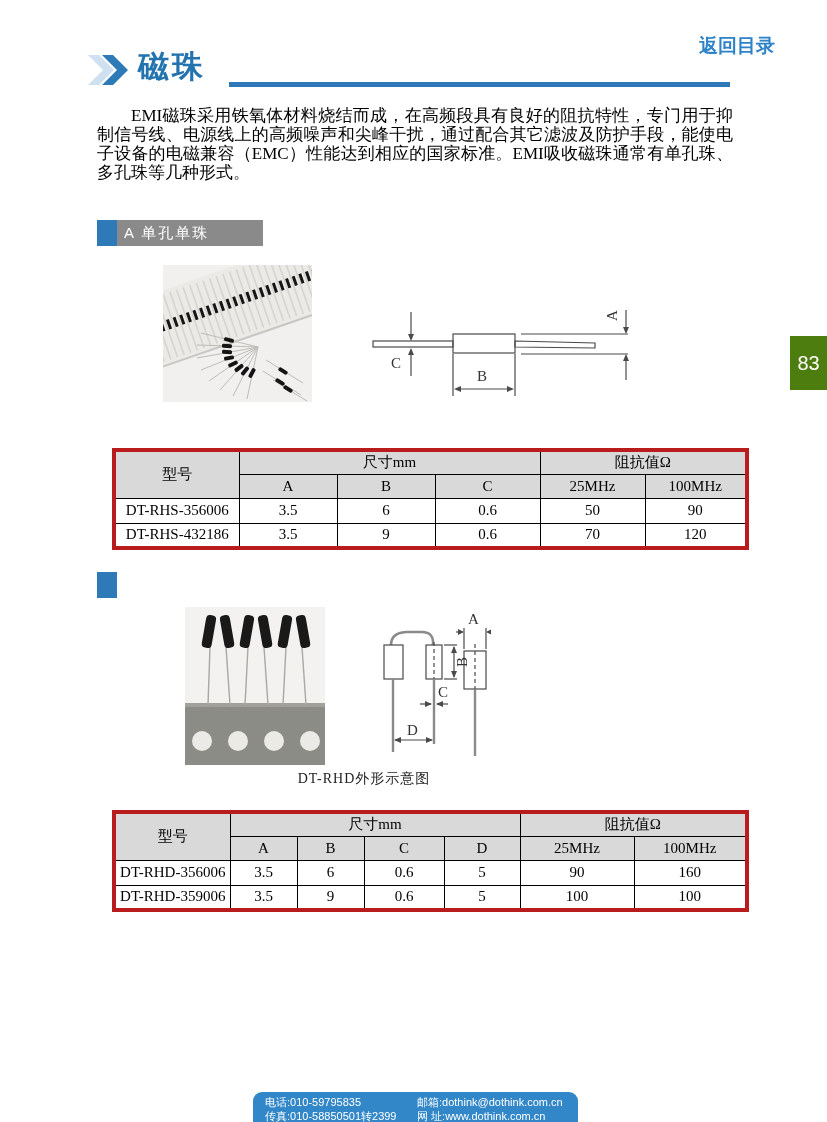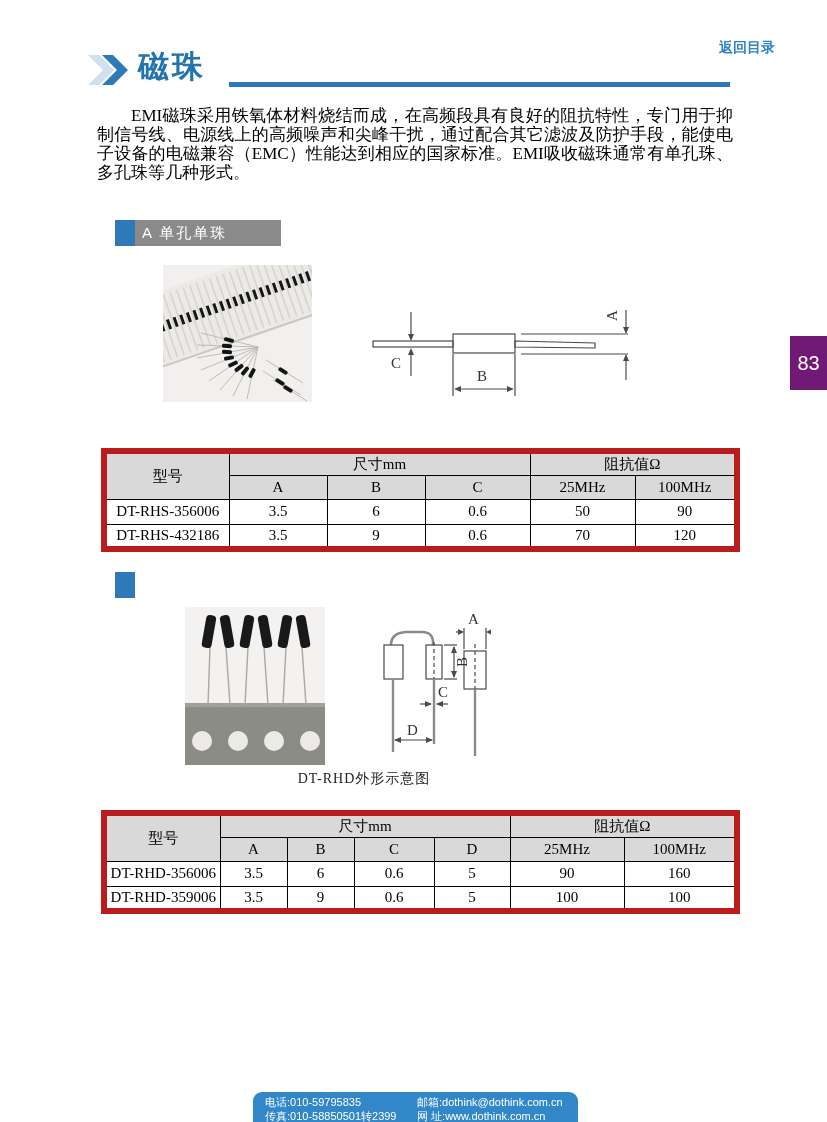--- a/index.html
+++ b/index.html
@@ -5,41 +5,41 @@
   * { margin:0; padding:0; box-sizing:border-box; }
   html,body { background:#ffffff; }
   .page {
     position:relative; width:827px; height:1122px; margin:0 auto;
     background:#ffffff; overflow:hidden;
     font-family:"Liberation Serif","DejaVu Serif",serif;
     color:#111;
   }
   
   .back-link {
-    position:absolute; top:39px; right:52px;
-    font-size:14px; font-weight:700; color:#2e82c8; text-decoration:none;
+    position:absolute; top:33px; right:52px;
+    font-size:19px; font-weight:700; color:#2e82c8; text-decoration:none;
     font-family:"Liberation Sans","DejaVu Sans",sans-serif;
     cursor:pointer;
   }
   .title-row { position:absolute; left:88px; top:46px; display:flex; align-items:center; }
   .title-chevrons { width:44px; height:30px; margin-right:6px; margin-top:6px; }
   .page-title {
     font-size:31px; font-weight:700; color:#2273ae; letter-spacing:3px;
     font-family:"Liberation Sans","DejaVu Sans",sans-serif;
   }
   .title-rule { position:absolute; left:229px; top:82px; width:501px; height:5px; background:#2e78b8; }
   
   .intro {
     position:absolute; left:97px; top:106px; width:636px;
     font-size:17px; line-height:19px; text-align:justify; text-indent:2em; color:#000;
   }
   
   .section-bar {
     position:absolute; left:97px; width:166px; height:26px;
-    display:flex; align-items:stretch; overflow:hidden;margin-left:18px;
+    display:flex; align-items:stretch; overflow:hidden;
   }
   .bar-accent { width:20px; background:#2e7ab8; flex:0 0 20px; }
   .bar-label {
     flex:1; background:#8a8a8a; color:#ffffff; font-size:15px;
     display:flex; align-items:center; padding-left:7px; letter-spacing:2px;
     font-family:"Liberation Sans","DejaVu Sans",sans-serif;
   }
   .bar-a { top:220px; }
   .bar-b { top:572px; }
   
@@ -48,33 +48,33 @@
   .photo-b { position:absolute; left:185px; top:607px; }
   .draw-b  { position:absolute; left:376px; top:604px; }
   .caption {
     position:absolute; width:280px; text-align:center;
     font-size:14px; letter-spacing:1px; color:#222;
   }
   .cap-a { left:222px; top:410px; }
   .cap-b { left:224px; top:770px; }
   
   table.spec {
-    position:absolute; left:101px; width:633px;
+    position:absolute; left:112px; width:633px;
     border-collapse:collapse; table-layout:fixed;
-    border:6px solid #b91c1c;
+    border:4px solid #b91c1c;
     font-size:15px; color:#000; text-align:center;
   }
   .tbl-a { top:448px; }
   .tbl-b { top:810px; }
   table.spec td { border:1px solid #000; height:25px; padding:0 2px; }
   table.spec tr.h td { background:#d9d9d9; height:24px; }
   
   .page-badge {
     position:absolute; right:0; top:336px; width:37px; height:54px;
-    background:#701a75; color:#ffffff; font-size:20px;
+    background:#4d7c0f; color:#ffffff; font-size:20px;
     display:flex; align-items:center; justify-content:center;
     font-family:"Liberation Sans","DejaVu Sans",sans-serif;
   }
   
   .footer {
     position:absolute; left:253px; top:1092px; width:325px; height:34px;
     background:#3287c8; border-radius:9px 9px 0 0;
     color:#ffffff; font-size:11px; line-height:13.5px;
     display:flex; padding:4px 8px 0 12px;
     font-family:"Liberation Sans","DejaVu Sans",sans-serif;

